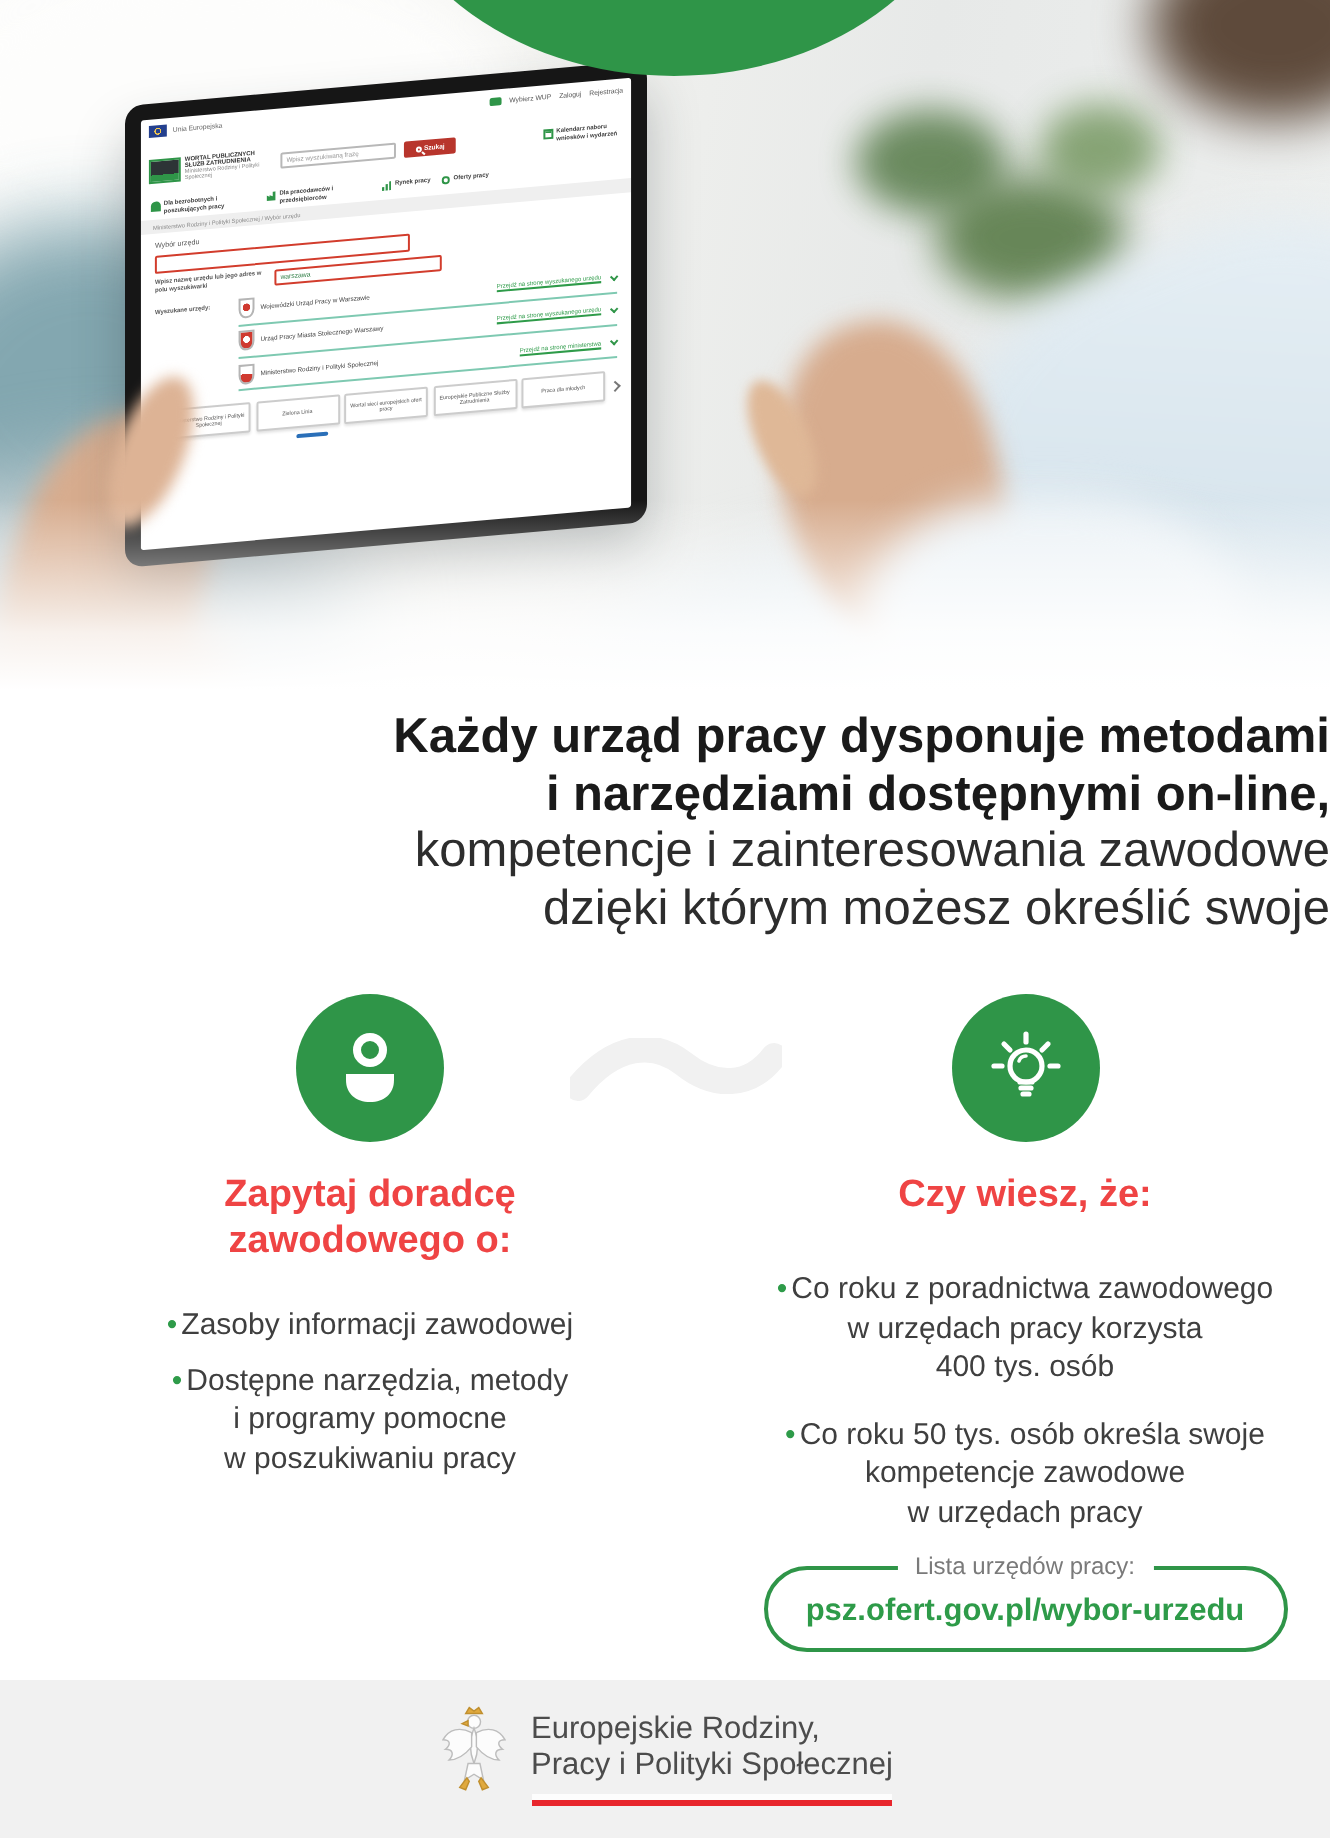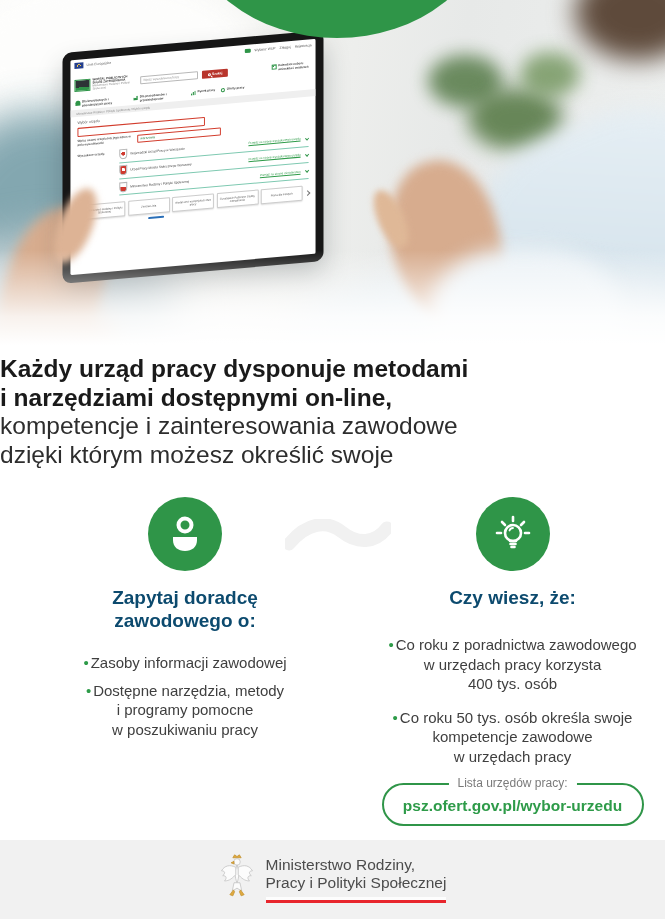--- a/index.html
+++ b/index.html
@@ -104,33 +104,33 @@
   .s-carousel { display:flex; align-items:center; justify-content:center; gap:2.5px; margin-top:4px; padding:0 3px; }
   .s-arrow { width:4px; height:4px; border-right:1px solid #777; border-bottom:1px solid #777; cursor:pointer; flex:0 0 auto; }
   .arr-l { transform:rotate(135deg); }
   .arr-r { transform:rotate(-45deg); }
   .s-tab { width:42px; height:15px; background:#fff; border:0.5px solid #cccccc; border-radius:1px;
     box-shadow:0 1px 1.5px rgba(0,0,0,.12); display:flex; align-items:center; justify-content:center;
     text-align:center; font-size:2.7px; color:#555; line-height:1.2; padding:1px; cursor:pointer; }
   .s-dash { width:16px; height:2px; background:#2a6fb8; border-radius:1px; margin:3px 0 0 78px; }
 
   
-  .headline { margin-top:10px; text-align:left; font-size:24.5px; line-height:28.5px; color:#2d2d2d; }
+  .headline { margin-top:10px; text-align:right; font-size:24.5px; line-height:28.5px; color:#2d2d2d;padding-left:24px; }
   .headline .b { font-weight:bold; color:#1a1a1a; display:block; }
   .headline .r { display:block; }
 
   
   .columns { position:relative; display:flex; padding:28px 0 0 20px; }
   .col { text-align:center; }
   .col-left { width:330px; }
   .col-right { width:295px; margin-left:15px; }
   .badge { width:74px; height:74px; border-radius:50%; background:#2f9548; margin:0 auto;
     display:flex; align-items:center; justify-content:center; }
   .wave { position:absolute; left:285px; top:50px; }
-  .col-title { margin-top:15px; font-size:19px; font-weight:bold; color:#0c4a6e; line-height:23px; }
+  .col-title { margin-top:15px; font-size:19px; font-weight:bold; color:#ef4444; line-height:23px; }
   .list { margin-top:21px; font-size:15px; color:#3f3f3f; line-height:19.5px; }
   .col-right .list { margin-top:26px; font-size:15px; }
   .li { margin-bottom:8px;text-align:center; }
   .col-right .li { margin-bottom:14px; }
   .bullet { color:#2e9b49; margin-right:2px; }
 
   
   .linkbox { position:relative; width:262px; height:43px; margin:17px auto 0 auto;
     border:2px solid #2f9548; border-radius:22px; }
   .linkbox-label { position:absolute; top:-9px; left:50%; transform:translateX(-50%);
@@ -348,21 +348,21 @@
         <path d="M28,24 C18,19 9,21 4,30 C10,30 11,34 6,38 C13,38 13,43 9,47 C17,47 23,42 28,36 z"></path>
         <path d="M32,24 C42,19 51,21 56,30 C50,30 49,34 54,38 C47,38 47,43 51,47 C43,47 37,42 32,36 z"></path>
         <path d="M25,50 L35,50 L38,64 L30,59 L22,64 z"></path>
         <path d="M24,62 l-6,8 5,2 3,-7 z" fill="#e0a93e" stroke="#c08f2e"></path>
         <path d="M36,62 l6,8 -5,2 -3,-7 z" fill="#e0a93e" stroke="#c08f2e"></path>
       </g>
     </svg>
   </div>
   <div>
     <div class="ministry">
-      <div>Ministerstwo Rodziny,</div>
+      <div>Europejskie Rodziny,</div>
       <div>Pracy i Polityki Społecznej</div>
     </div>
     <div class="flag">
       <div class="w"></div>
       <div class="r"></div>
     </div>
   </div>
 </div>
 
 </body></html>

